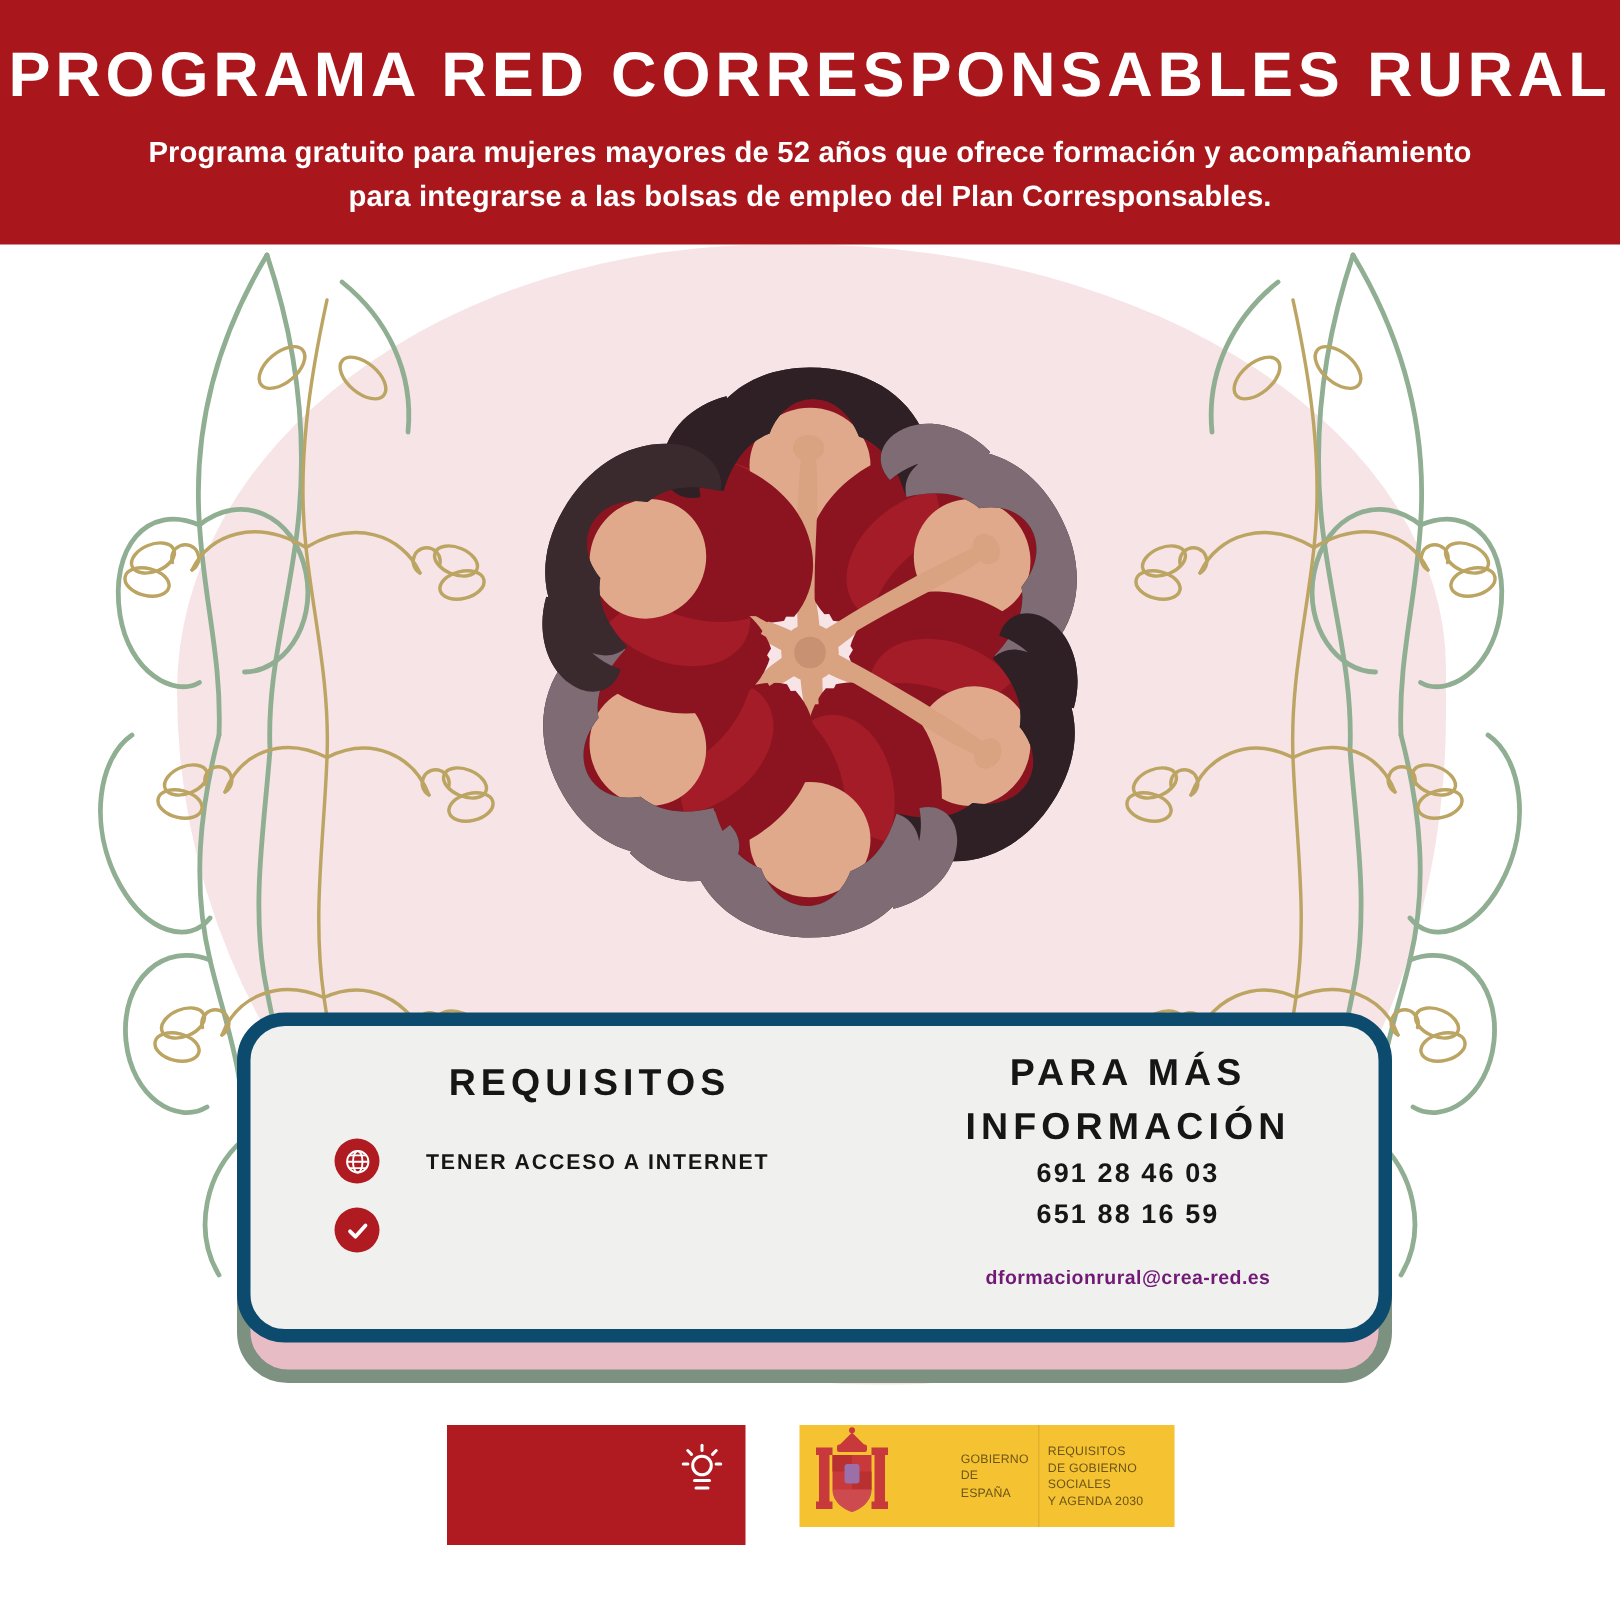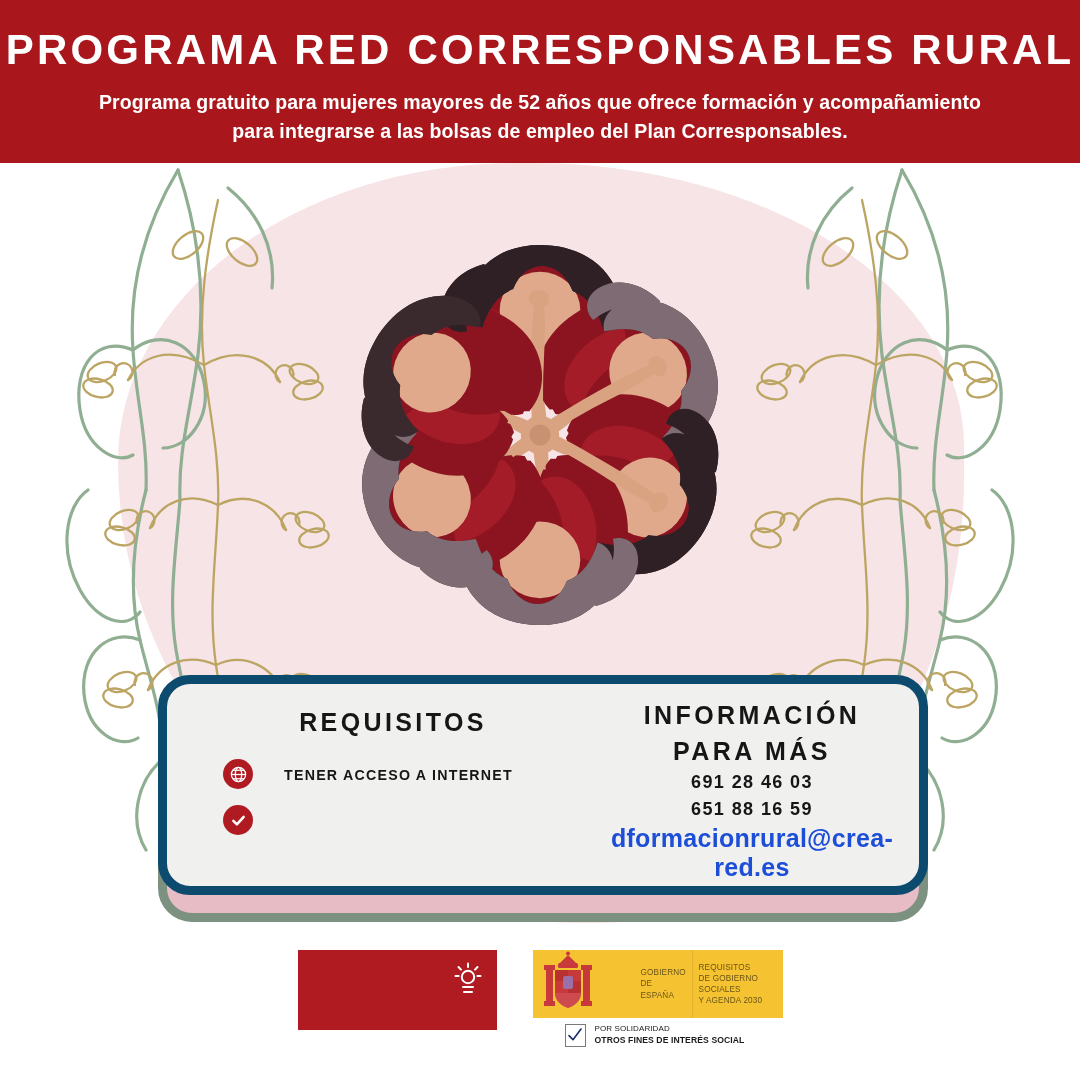--- a/index.html
+++ b/index.html
@@ -151,24 +151,25 @@
     line-height:1.42;
   }
   .info-phone {
     font-size:18px;
     font-weight:700;
     letter-spacing:1.4px;
     color:#161616;
     line-height:1.52;
   }
   .info-email {
-    font-size:25px;
+    font-size:13px;
     font-weight:700;
     letter-spacing:0.3px;
-    color:#1d4ed8;
+    color:#701a75;
+    margin-top:20px;
   }
 
   
   .footer {
     position:absolute;
     left:0; top:950px;
     width:1080px; height:120px;
     display:flex;
     align-items:flex-start;
     justify-content:center;
@@ -475,22 +476,22 @@
       <div class="req-item">
         <span class="req-icon">
           <svg width="19" height="19" viewBox="0 0 24 24" fill="none" stroke="#ffffff" stroke-width="3.2" stroke-linecap="round" stroke-linejoin="round">
             <polyline points="5.5,12.5 10,17 18.5,7.5"></polyline>
           </svg>
         </span>
       </div>
     </div>
 
     <div class="info-col">
+      <div class="info-title">PARA MÁS</div>
       <div class="info-title">INFORMACIÓN</div>
-      <div class="info-title">PARA MÁS</div>
       <div class="info-phone">691 28 46 03</div>
       <div class="info-phone">651 88 16 59</div>
       <div class="info-email">dformacionrural@crea-red.es</div>
     </div>
   </div>
 
   <div class="footer">
 
     <div class="crea-logo">
       <span class="crea-bulb">
@@ -534,27 +535,16 @@
           <div>GOBIERNO</div>
           <div>DE ESPAÑA</div>
         </div>
         <div class="gob-sep"></div>
         <div class="gob-txt-b">
           <div>REQUISITOS</div>
           <div>DE GOBIERNO SOCIALES</div>
           <div>Y AGENDA 2030</div>
         </div>
       </div>
-      <div class="gob-bottom">
-        <span class="gob-check">
-          <svg width="16" height="16" viewBox="0 0 24 24" fill="none" stroke="#1a2a6b" stroke-width="2.4" stroke-linecap="round" stroke-linejoin="round">
-            <polyline points="3,13 9,19 21,3"></polyline>
-          </svg>
-        </span>
-        <div>
-          <div class="gob-sol-a">POR SOLIDARIDAD</div>
-          <div class="gob-sol-b">OTROS FINES DE INTERÉS SOCIAL</div>
-        </div>
-      </div>
     </div>
   </div>
 
 </div>
 
 </body></html>

